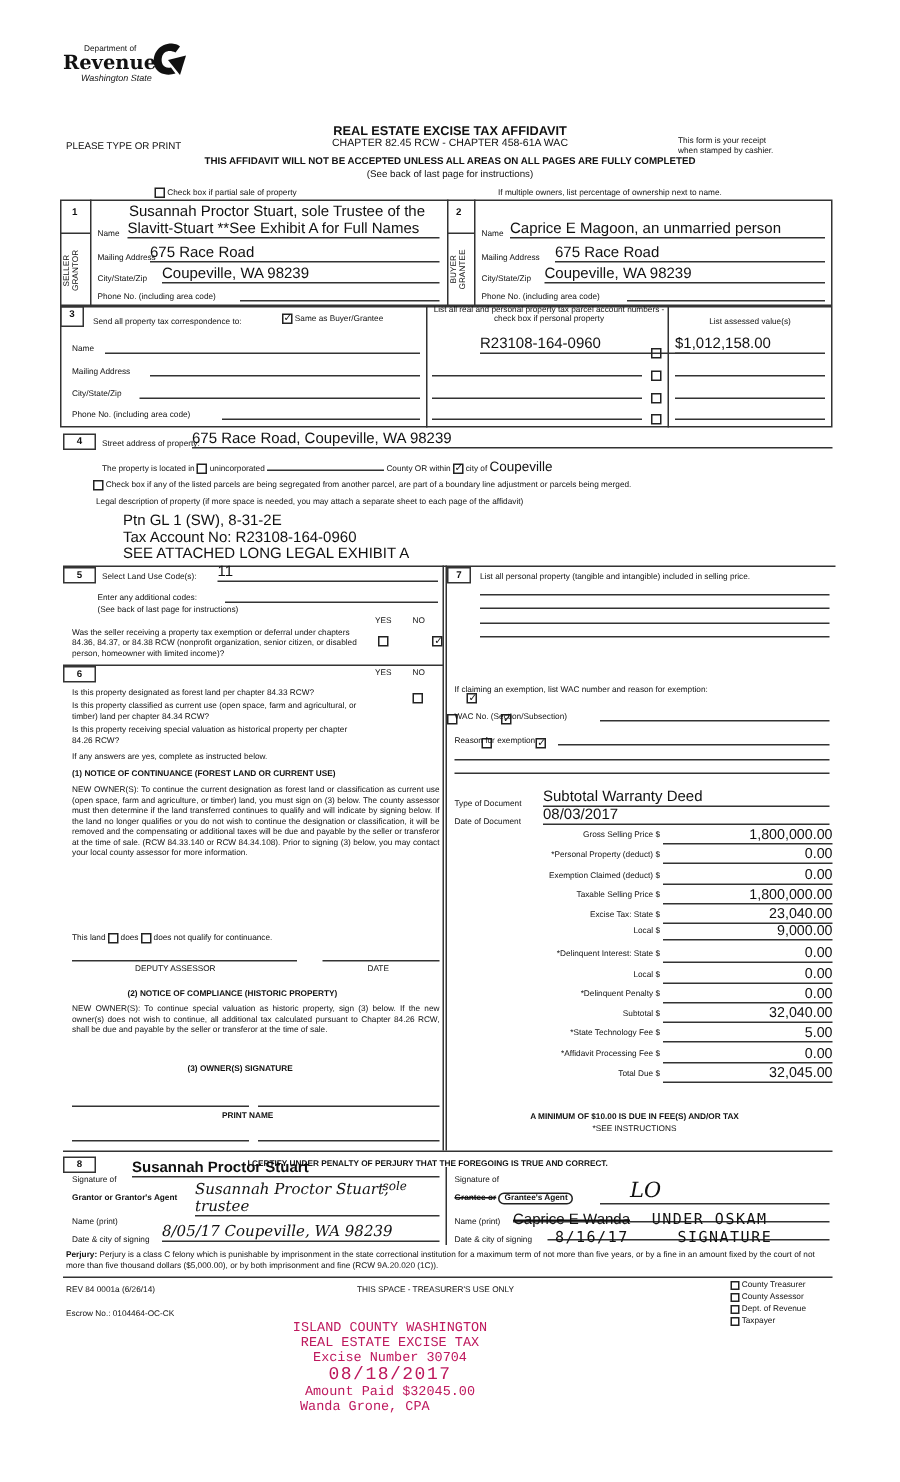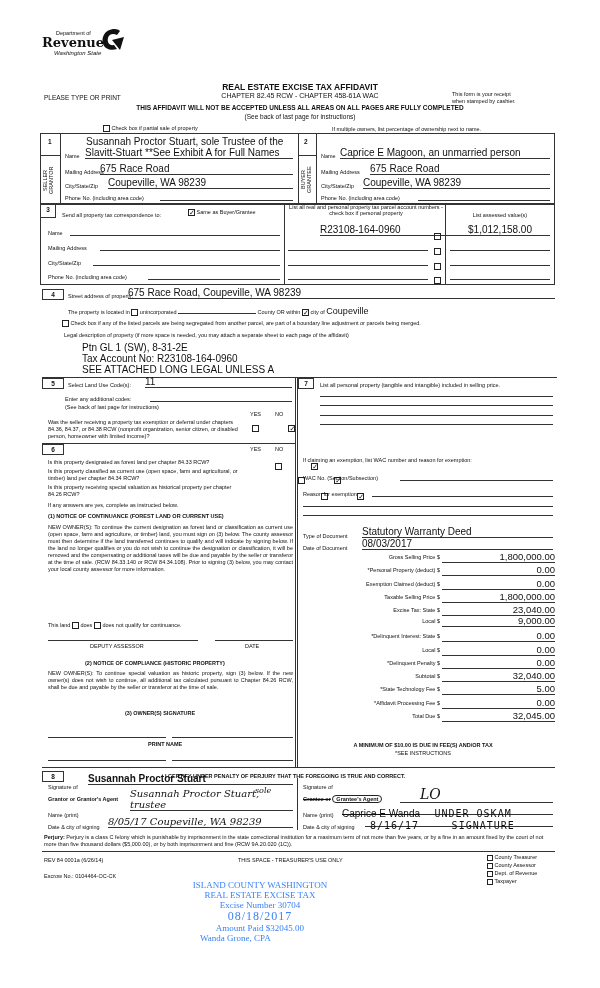--- a/index.html
+++ b/index.html
@@ -8,21 +8,21 @@
   .tiny { font-size: 5.5px; }
   .small { font-size: 6.5px; }
   .fill { font-size: 10px; }
   .bold { font-weight: bold; }
   .box { border: 1px solid #333; }
   .hline { border-bottom: 1px solid #333; }
   .cb { display: inline-block; width: 7px; height: 7px; border: 1px solid #222; vertical-align: middle; position: relative; font-size: 7px; line-height: 5px; text-align: center; }
   .numbox { position: absolute; border: 1px solid #333; font-size: 6.5px; font-weight: bold; text-align: center; line-height: 10px; width: 22px; height: 11px; }
   .sig { font-family: "DejaVu Serif", serif; font-style: italic; font-size: 10px; }
   .hand { font-family: "DejaVu Sans Mono", monospace; font-size: 10px; letter-spacing: 1px; }
-  .stamp { font-family: Liberation Serif, serif; text-align: center; color: #3b82f6; }
+  .stamp { font-family: Liberation Mono, monospace; text-align: center; color: #be185d; }
   .row-money { position: absolute; left: 300px; width: 255px; height: 12px; }
   .row-money .lbl { position: absolute; right: 115px; font-size: 5.5px; top: 3px; white-space: nowrap; }
   .row-money .val { position: absolute; left: 142px; width: 113px; border-bottom: 1px solid #333; text-align: right; font-size: 9.5px; line-height: 11px; }
   .vert { writing-mode: vertical-rl; transform: rotate(180deg); font-size: 5.5px; text-align: center; }
 </style>
 </head>
 <body>
 
 
 
@@ -100,21 +100,21 @@
 <div class="abs hline" style="left:100px;top:243px;width:180px;height:8px;"></div>
 <div class="abs tiny" style="left:48px;top:260px;">City/State/Zip</div>
 <div class="abs hline" style="left:93px;top:258px;width:187px;height:8px;"></div>
 <div class="abs tiny" style="left:48px;top:274px;">Phone No. (including area code)</div>
 <div class="abs hline" style="left:148px;top:272px;width:132px;height:8px;"></div>
 
 <div class="abs" style="left:288px;top:224px;width:155px;height:13px;">
   <div class="abs fill hline" style="left:0;top:0;width:140px;height:12px;margin-left:32px;">R23108-164-0960</div>
   <span class="cb abs" style="left:146px;top:3px;"></span>
 </div>
-<div class="abs fill hline" style="left:450px;top:224px;width:100px;text-align:center;">$1,012,158.00</div>
+<div class="abs fill hline" style="left:450px;top:224px;width:100px;text-align:left;">$1,012,158.00</div>
 <div class="abs" style="left:288px;top:239px;width:155px;height:13px;">
   <div class="abs hline" style="left:0;top:0;width:140px;height:12px;"></div>
   <span class="cb abs" style="left:146px;top:3px;"></span>
 </div>
 <div class="abs hline" style="left:450px;top:239px;width:100px;height:12px;"></div>
 <div class="abs" style="left:288px;top:254px;width:155px;height:13px;">
   <div class="abs hline" style="left:0;top:0;width:140px;height:12px;"></div>
   <span class="cb abs" style="left:146px;top:3px;"></span>
 </div>
 <div class="abs hline" style="left:450px;top:254px;width:100px;height:12px;"></div>
@@ -138,21 +138,21 @@
   <span>city of</span>
   <span style="font-size:9px;">Coupeville</span>
 </div>
 <div class="abs tiny" style="left:62px;top:320px;white-space:nowrap;">
   <span class="cb"></span>
   <span>Check box if any of the listed parcels are being segregated from another parcel, are part of a boundary line adjustment or parcels being merged.</span>
 </div>
 <div class="abs tiny" style="left:64px;top:332px;">Legal description of property (if more space is needed, you may attach a separate sheet to each page of the affidavit)</div>
 <div class="abs fill" style="left:82px;top:342px;">Ptn GL 1 (SW), 8-31-2E</div>
 <div class="abs fill" style="left:82px;top:353px;">Tax Account No: R23108-164-0960</div>
-<div class="abs fill" style="left:82px;top:364px;">SEE ATTACHED LONG LEGAL UNLESS A</div>
+<div class="abs fill" style="left:82px;top:364px;">SEE ATTACHED LONG LEGAL EXHIBIT A</div>
 
 
 <div class="abs" style="left:42px;top:377px;width:515px;height:1px;background:#333;"></div>
 <div class="abs" style="left:297px;top:377px;width:1px;height:390px;background:#333;"></div>
 <div class="abs" style="left:295px;top:377px;width:1px;height:390px;background:#333;"></div>
 <div class="abs" style="left:42px;top:767px;width:513px;height:1px;background:#333;"></div>
 
 
 <div class="numbox" style="left:42px;top:378px;">5</div>
 <div class="abs tiny" style="left:68px;top:382px;">Select Land Use Code(s):</div>
@@ -212,21 +212,21 @@
 <div class="abs hline" style="left:320px;top:420px;width:233px;height:5px;"></div>
 <div class="abs tiny" style="left:303px;top:457px;">If claiming an exemption, list WAC number and reason for exemption:</div>
 <div class="abs tiny" style="left:303px;top:475px;">WAC No. (Section/Subsection)</div>
 <div class="abs hline" style="left:400px;top:473px;width:153px;height:8px;"></div>
 <div class="abs tiny" style="left:303px;top:491px;">Reason for exemption</div>
 <div class="abs hline" style="left:372px;top:489px;width:181px;height:8px;"></div>
 <div class="abs hline" style="left:303px;top:500px;width:250px;height:7px;"></div>
 <div class="abs hline" style="left:303px;top:509px;width:250px;height:7px;"></div>
 
 <div class="abs tiny" style="left:303px;top:533px;">Type of Document</div>
-<div class="abs fill hline" style="left:362px;top:526px;width:191px;">Statutory Warranty Deed</div>
+<div class="abs fill hline" style="left:362px;top:526px;width:191px;">Subtotal Warranty Deed</div>
 <div class="abs tiny" style="left:303px;top:545px;">Date of Document</div>
 <div class="abs fill hline" style="left:362px;top:538px;width:191px;">08/03/2017</div>
 
 <div class="row-money" style="top:551px;">
     <span class="lbl">Gross Selling Price $</span>
     <span class="val">1,800,000.00</span>
   </div>
 <div class="row-money" style="top:564px;">
     <span class="lbl">*Personal Property (deduct) $</span>
     <span class="val">0.00</span>

